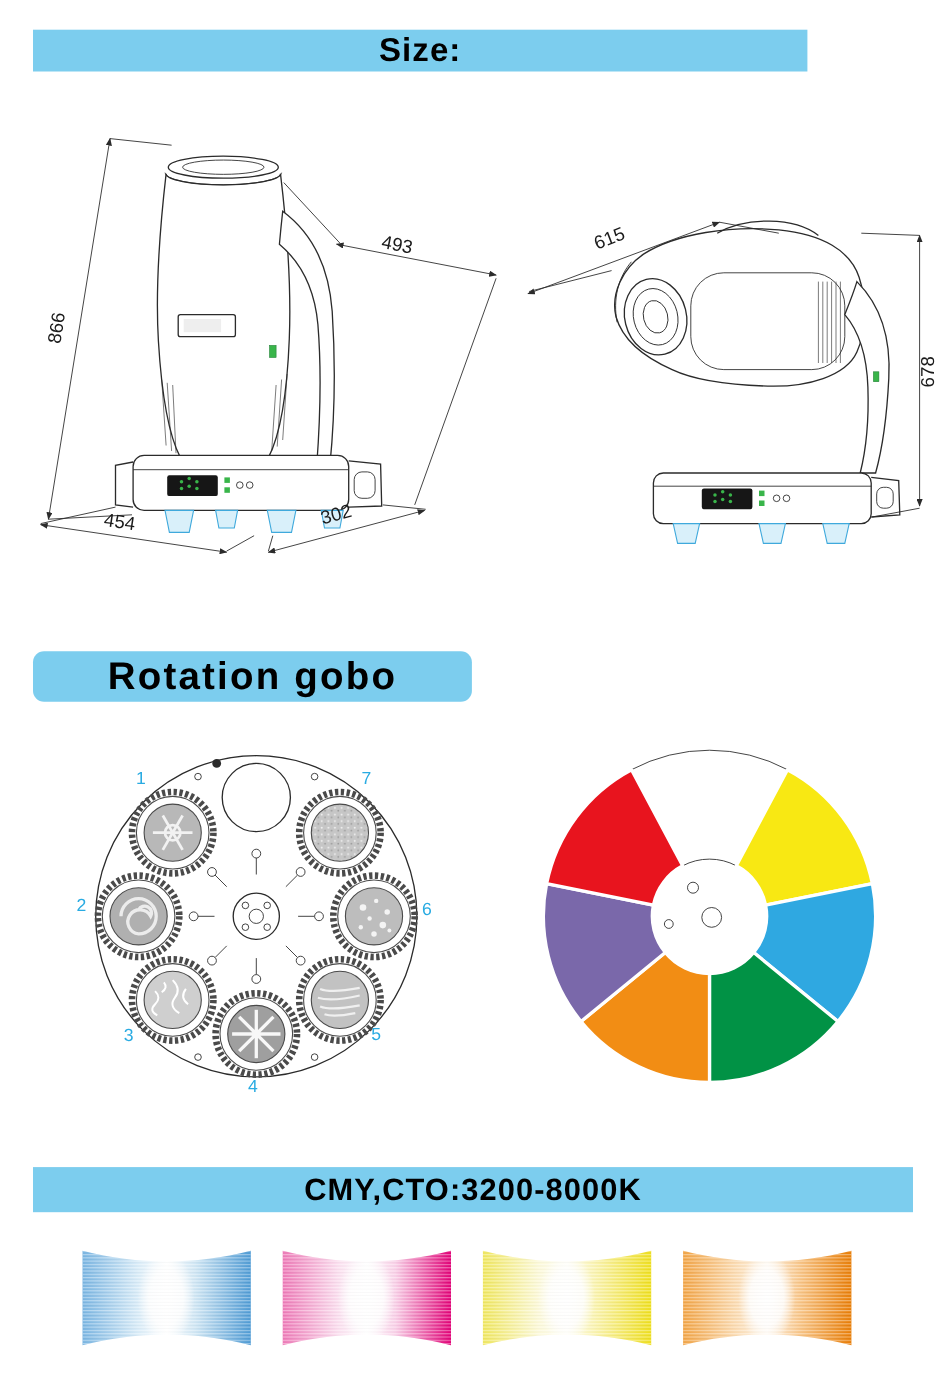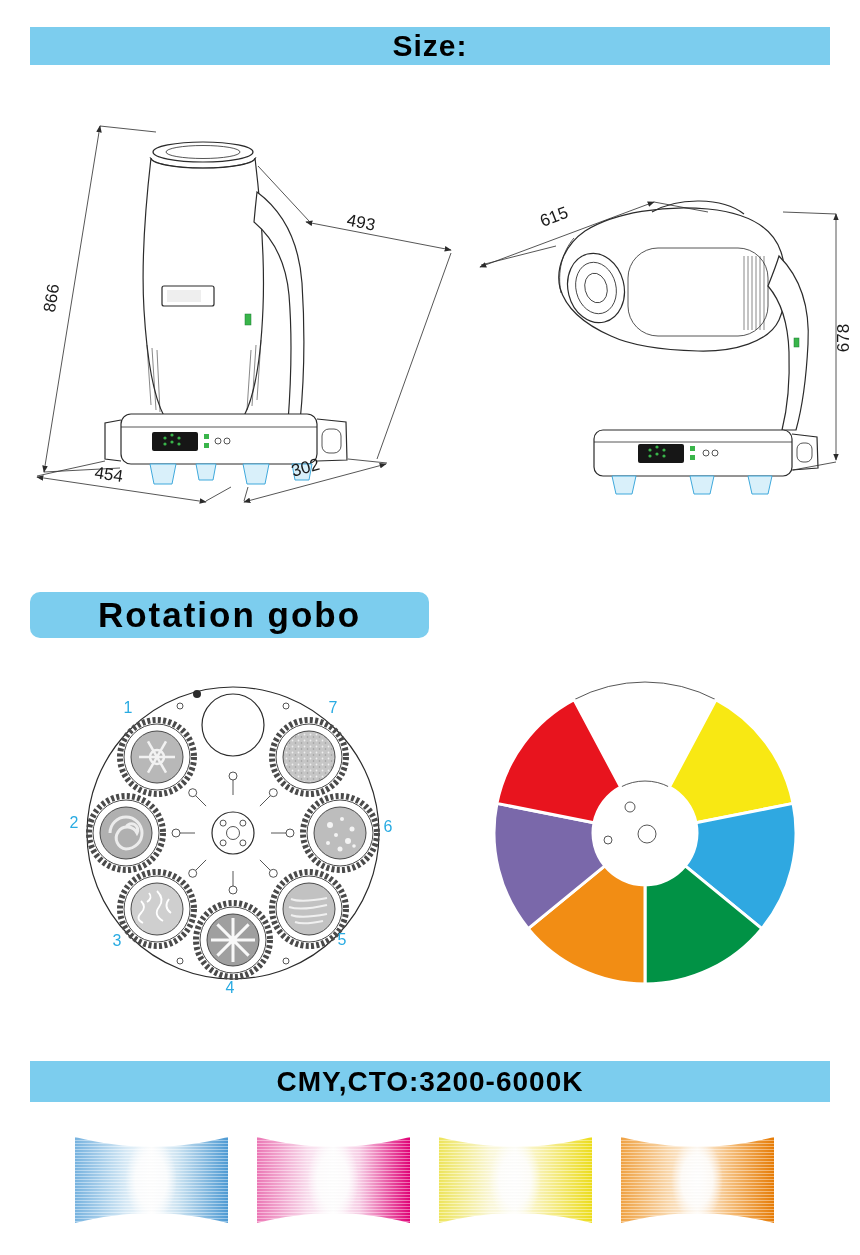--- a/index.html
+++ b/index.html
@@ -1,20 +1,20 @@
 <!DOCTYPE html>
 <html><head>
 <meta charset="utf-8">
 <style>
   html,body{margin:0;padding:0;background:#fff;}
   .page{position:relative;width:860px;height:1255px;background:#fff;overflow:hidden;
         font-family:"Liberation Sans",sans-serif;}
   .banner{position:absolute;background:#7ccdee;display:flex;align-items:center;justify-content:center;
           font-weight:bold;color:#000;}
-  #banner-size{left:30px;top:27px;width:800px;height:38px;font-size:30px;letter-spacing:1px;}
+  #banner-size{left:30px;top:27px;width:704px;height:38px;font-size:30px;letter-spacing:1px;}
   #banner-gobo{left:30px;top:592px;width:399px;height:46px;font-size:35px;letter-spacing:2px;border-radius:10px;}
   #banner-color{left:432px;top:592px;width:398px;height:46px;font-size:33px;letter-spacing:7px;}
   #banner-cmy{left:30px;top:1061px;width:800px;height:41px;font-size:28px;letter-spacing:1px;}
   svg.diagrams{position:absolute;left:0;top:0;}
   .ln{stroke:#2b2b2b;stroke-width:1.2;fill:none;}
   .thin{stroke:#2b2b2b;stroke-width:0.8;fill:none;}
   .fw{fill:#fff;}
   .dim{fill:#1a1a1a;font:17px "Liberation Sans",sans-serif;}
   .gnum{fill:#29abe2;font:16px "Liberation Sans",sans-serif;text-anchor:middle;}
   .foot{fill:#d9f0fa;stroke:#3fa9dc;stroke-width:1;}
@@ -26,21 +26,21 @@
 
 <div class="page">
 
   <div id="banner-size" class="banner">
     <span>Size:</span>
   </div>
   <div id="banner-gobo" class="banner">
     <span>Rotation gobo</span>
   </div>
   <div id="banner-cmy" class="banner">
-    <span>CMY,CTO:3200-6000K</span>
+    <span>CMY,CTO:3200-8000K</span>
   </div>
 
   <svg class="diagrams" width="860" height="1255" viewBox="0 0 860 1255">
     <defs>
       <marker id="arr" viewBox="0 0 10 8" refX="9" refY="4" markerWidth="9" markerHeight="7" orient="auto-start-reverse">
         <path d="M0,0 L10,4 L0,8 Z" fill="#2b2b2b"></path>
       </marker>
       <g id="gearring">
         <circle r="37" fill="none" stroke="#4a4a4a" stroke-width="6" stroke-dasharray="3 2.3"></circle>
         <circle r="33" fill="#fff" stroke="#4a4a4a" stroke-width="1"></circle>

